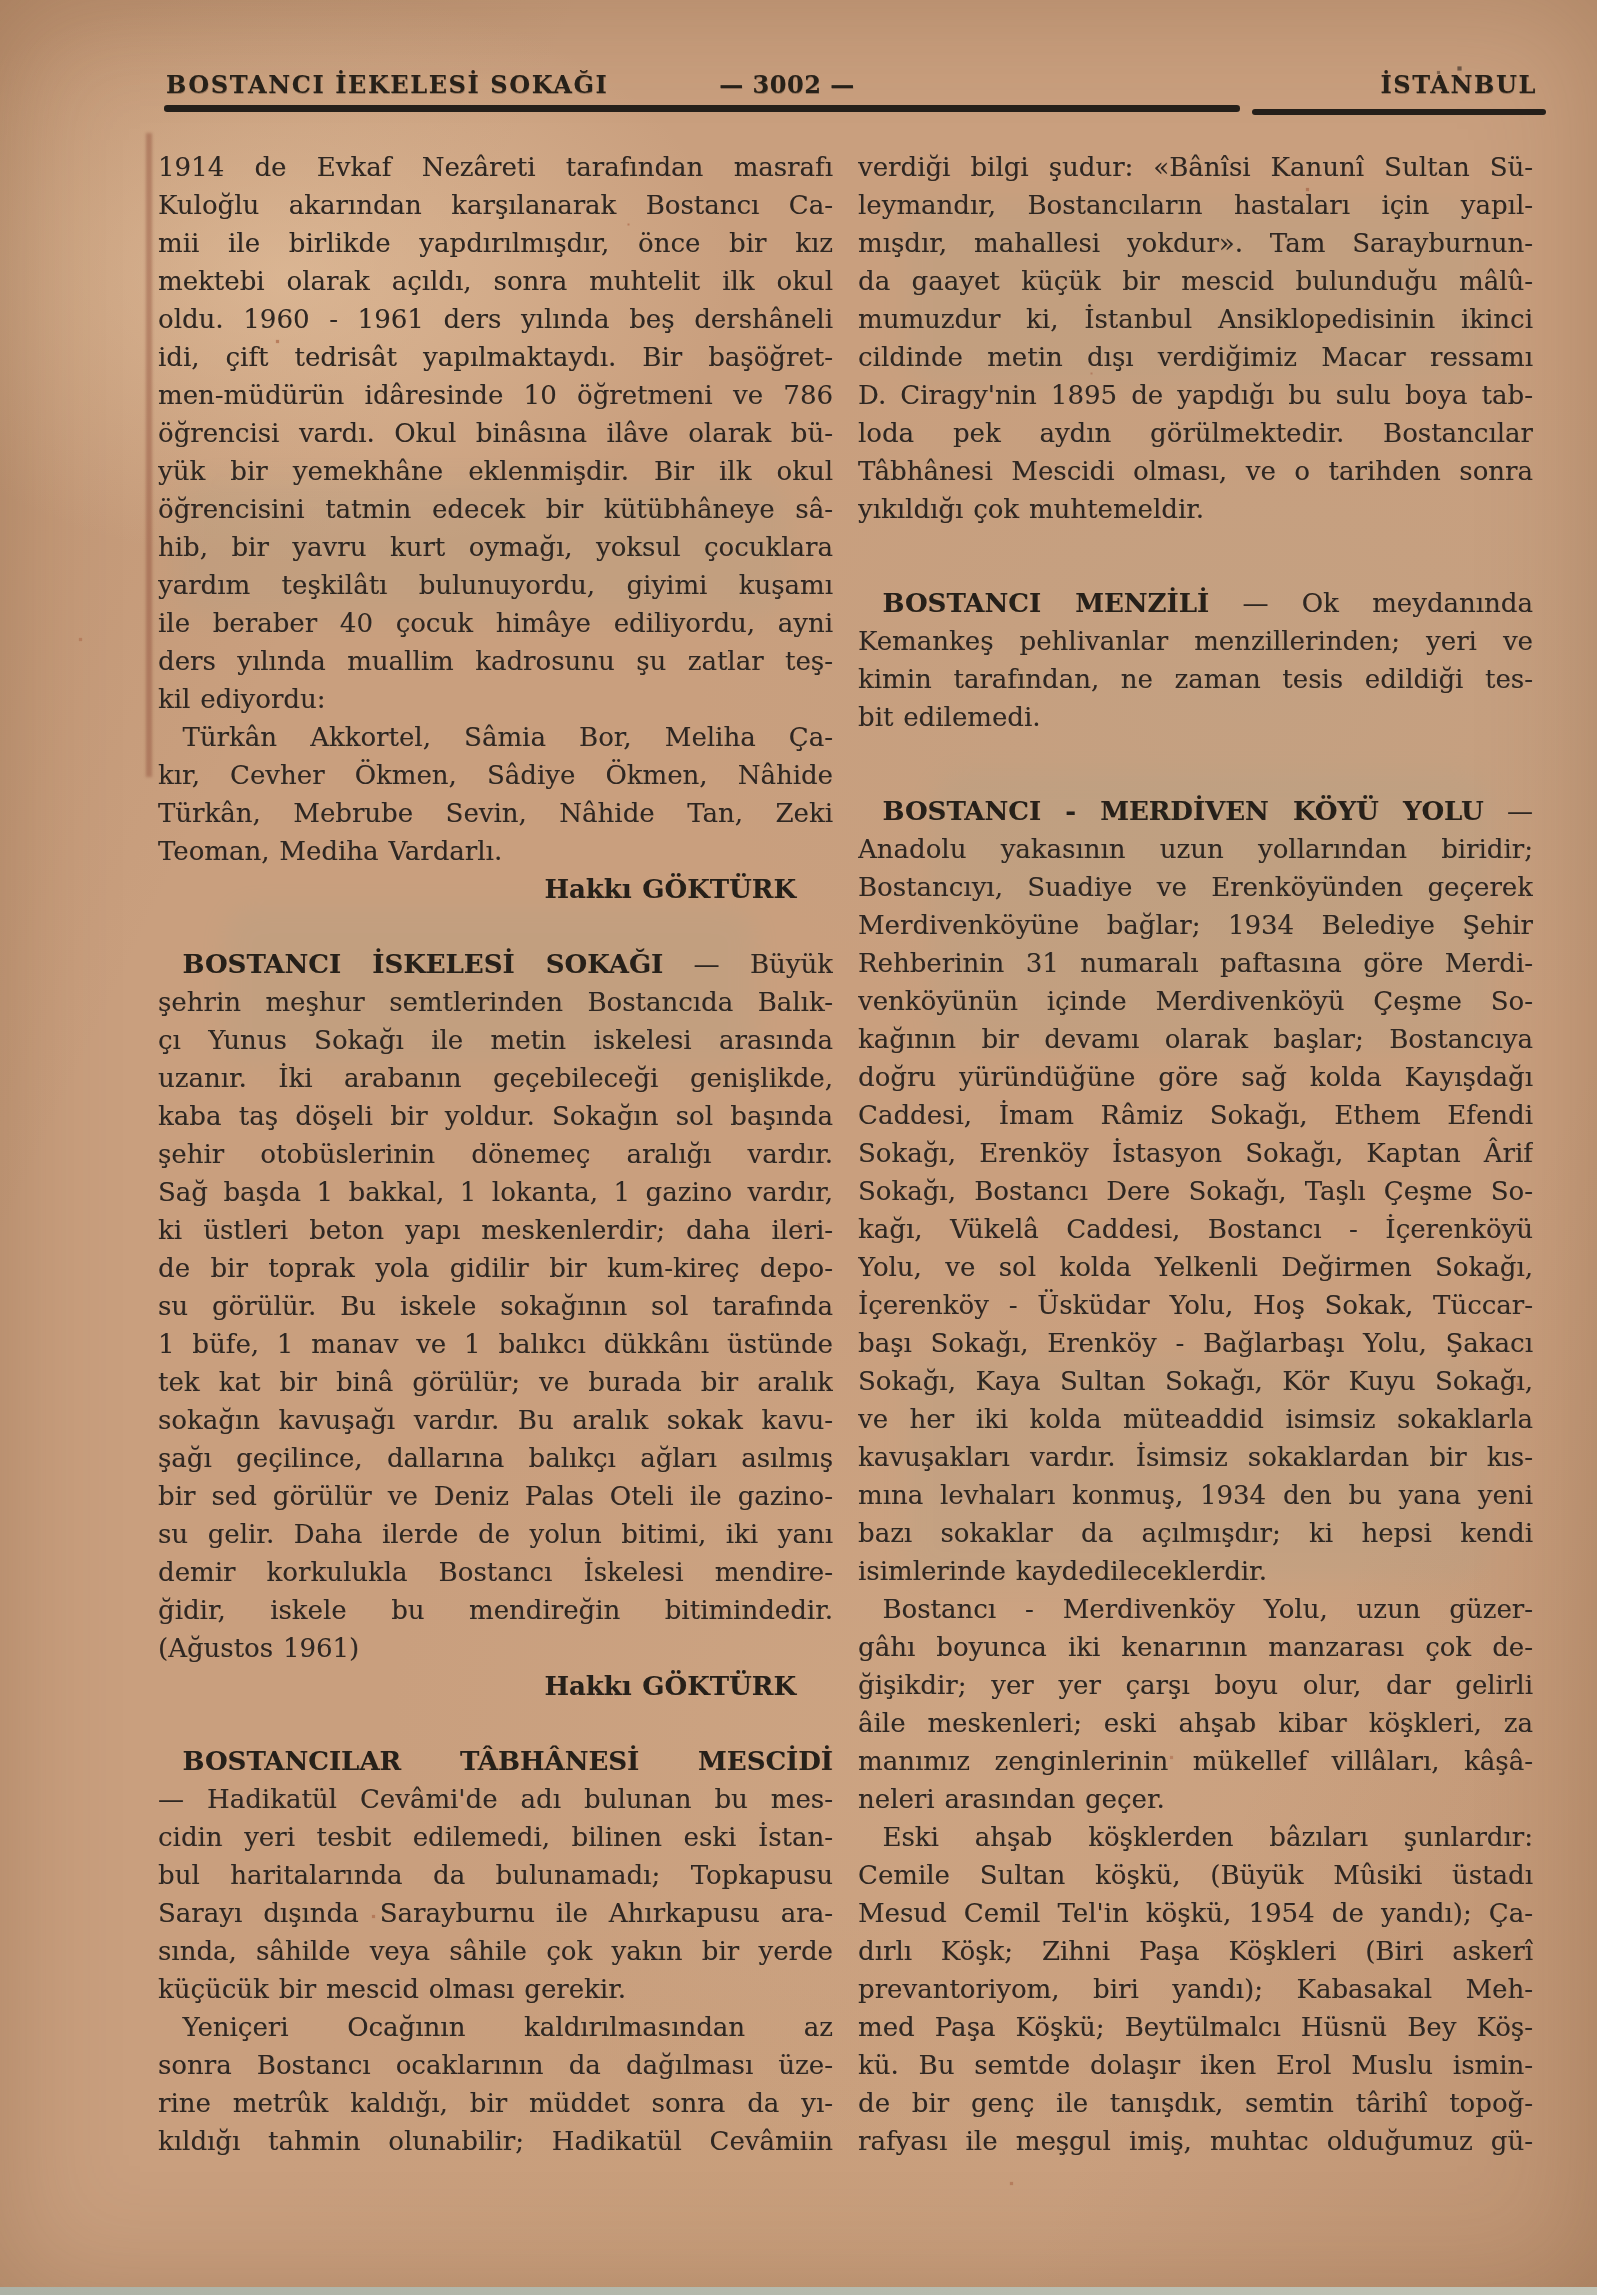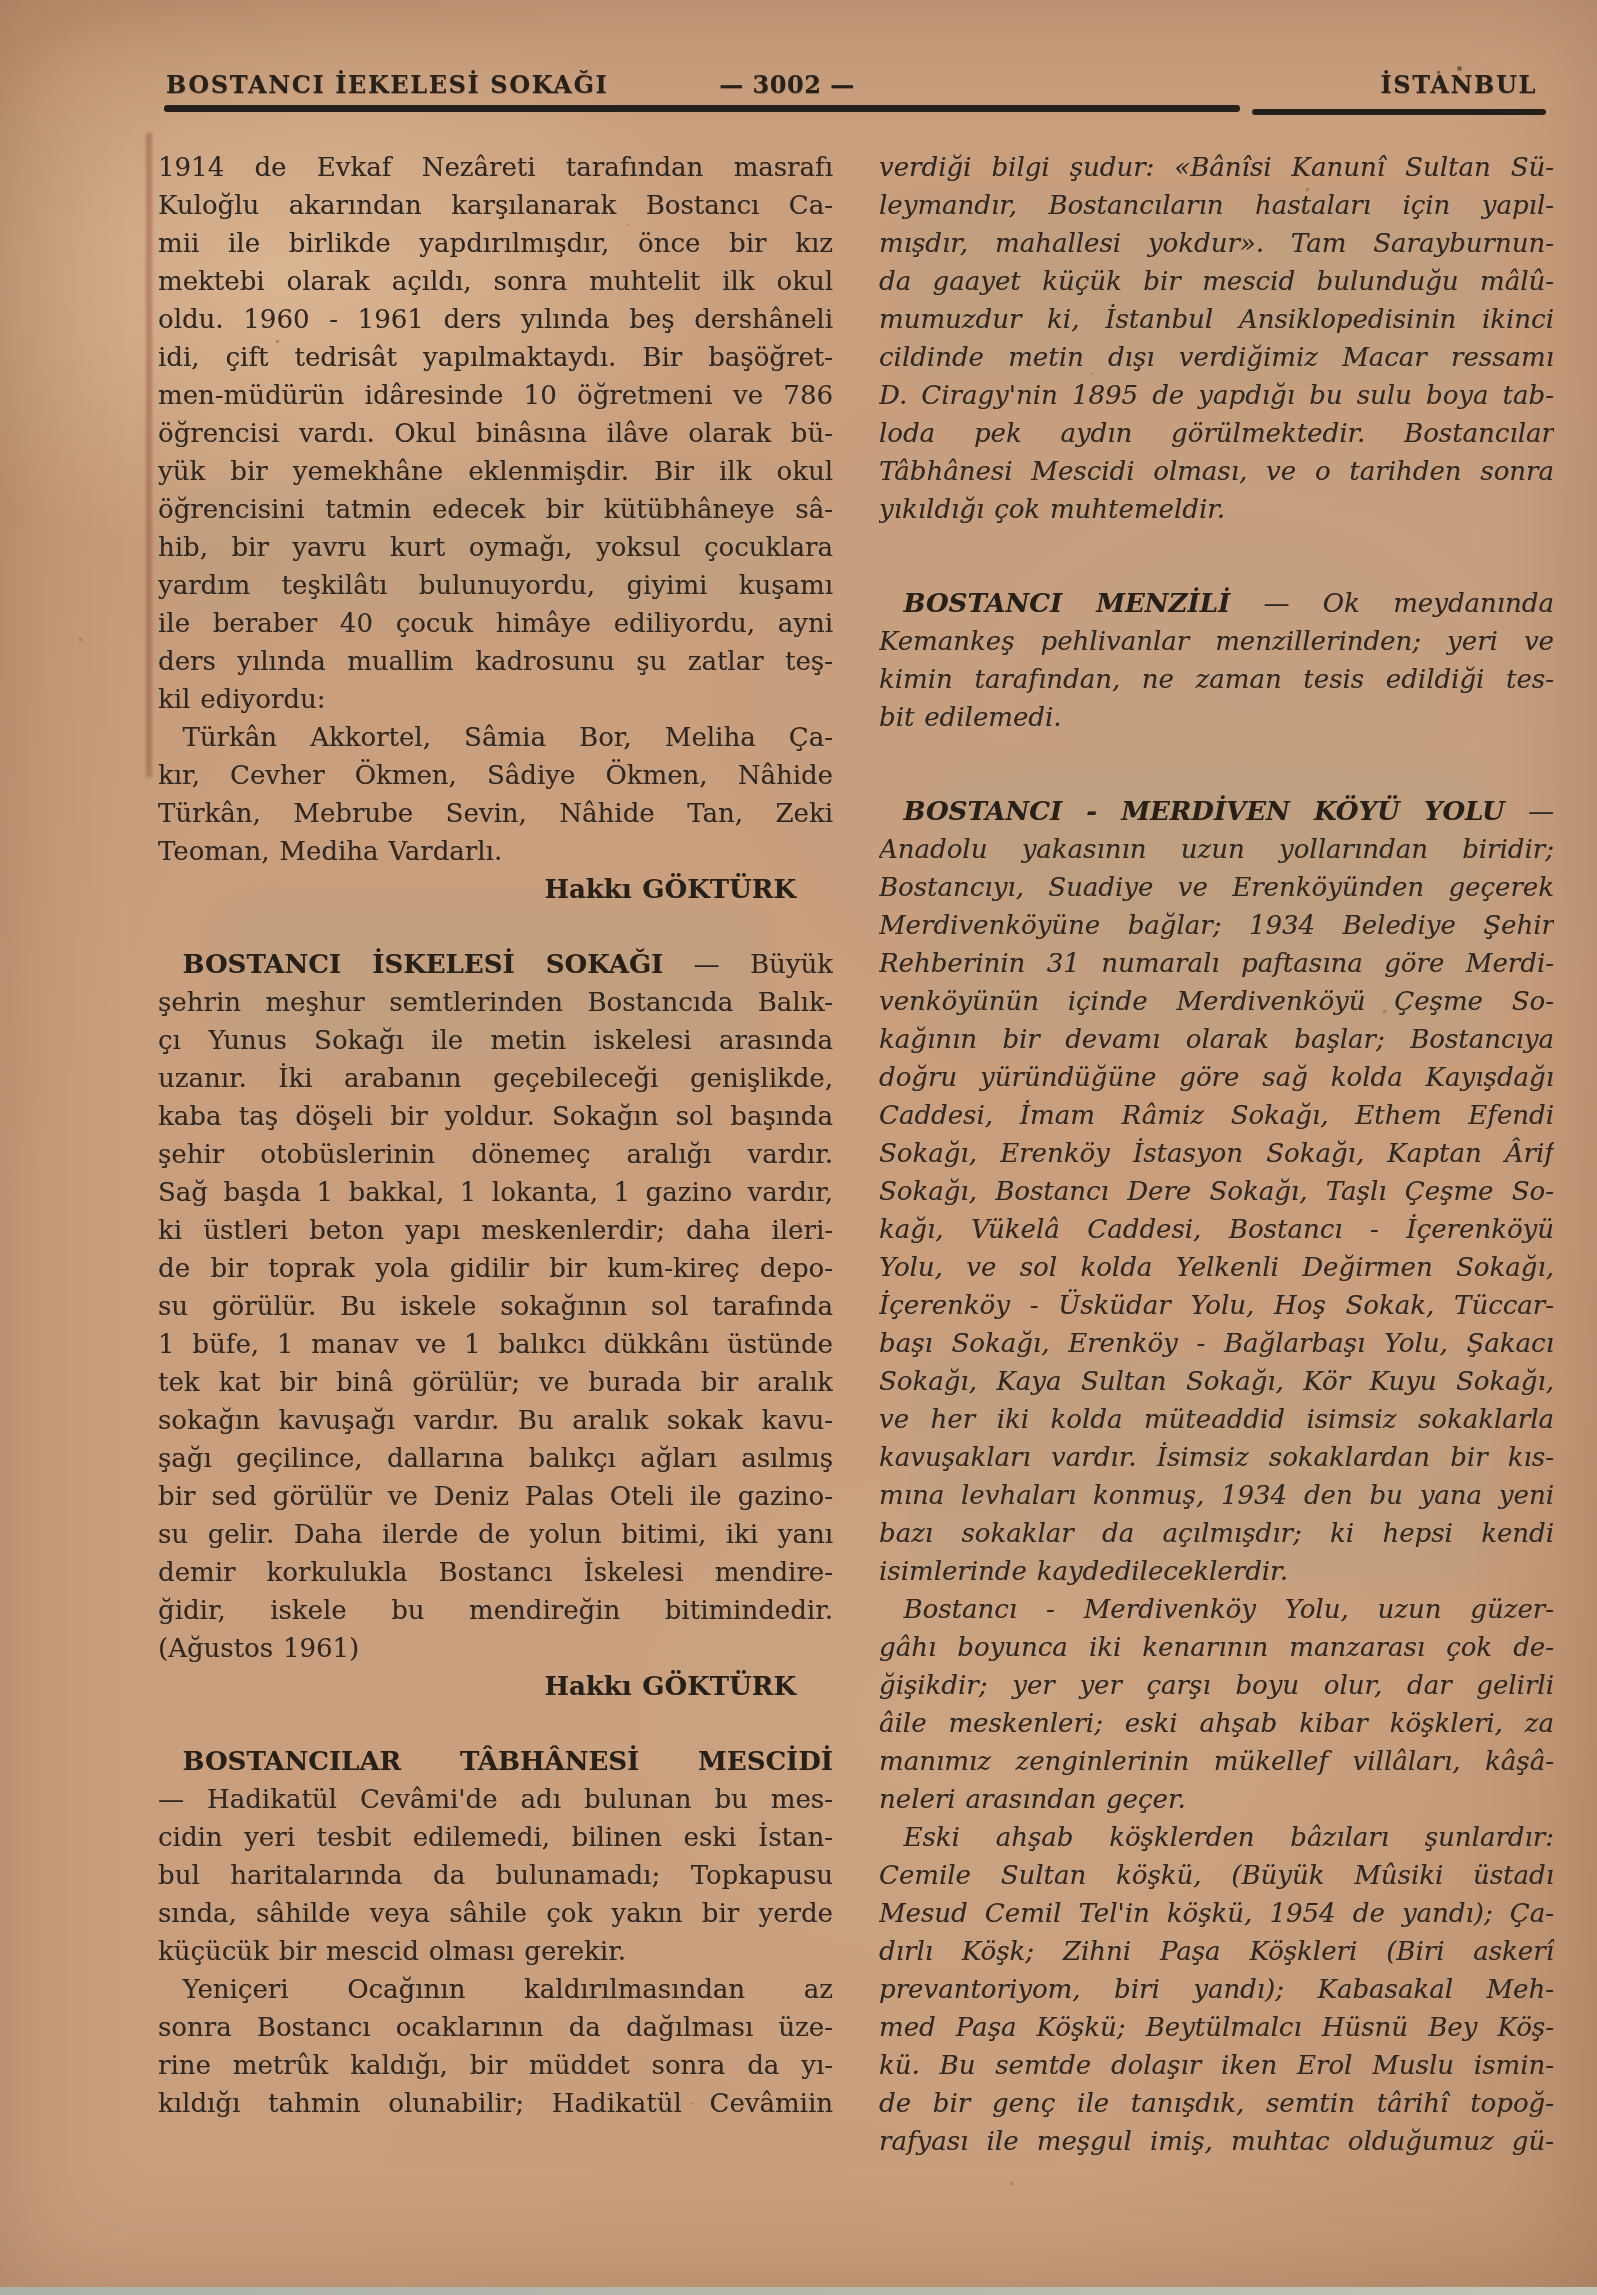--- a/index.html
+++ b/index.html
@@ -32,21 +32,21 @@
   .hdr{position:absolute;font-weight:bold;font-size:24px;letter-spacing:1.6px;white-space:nowrap;color:#272119;
        text-shadow:0.3px 0.5px 0.4px rgba(55,38,26,0.35);}
   .hdr-title{left:166px;top:70px;}
   .hdr-page{left:0;width:1574px;text-align:center;top:70px;letter-spacing:0.5px;}
   .hdr-city{right:60px;top:70px;}
   .rule{position:absolute;background:#241f1a;border-radius:3.2px;}
   .rule-a{left:164px;top:105px;width:1076px;height:7px;}
   .rule-b{left:1252px;top:109px;width:294px;height:5.9px;}
   .col{position:absolute;top:148px;width:675px;font-size:26px;}
   .col-left{left:158px;}
-  .col-right{left:879px;font-style:italic;}
+  .col-right{left:858px;}
   .ln{height:38px;line-height:38px;text-align:justify;text-align-last:justify;overflow:hidden;
       word-spacing:0.06em;text-shadow:0.3px 0.4px 0.3px rgba(60,40,30,0.32);}
   .ln .b{font-weight:bold;color:#262019;}
   .last{text-align-last:left;}
   .ind{text-indent:24.5px;}
   .sig{text-align:center;text-align-last:right;font-weight:bold;padding-right:37px;color:#262019;}
   .col-left .gap{height:37px;}
   .col-right .gap{height:56px;}
   .scan-edge{position:absolute;left:0;bottom:0;width:1597px;height:8px;background:linear-gradient(90deg,#adb2a6,#b7bbae 60%,#c2c4b6);}
 </style>
@@ -110,20 +110,21 @@
       <div class="ln "><span>su gelir. Daha ilerde de yolun bitimi, iki yanı</span></div>
       <div class="ln "><span>demir korkulukla Bostancı İskelesi mendire-</span></div>
       <div class="ln "><span>ğidir, iskele bu mendireğin bitimindedir.</span></div>
       <div class="ln last"><span>(Ağustos 1961)</span></div>
       <div class="ln sig"><span>Hakkı GÖKTÜRK</span></div>
       <div class="gap"></div>
       <div class="ln ind head"><span class="b">BOSTANCILAR TÂBHÂNESİ MESCİDİ</span></div>
       <div class="ln "><span>— Hadikatül Cevâmi'de adı bulunan bu mes-</span></div>
       <div class="ln "><span>cidin yeri tesbit edilemedi, bilinen eski İstan-</span></div>
       <div class="ln "><span>bul haritalarında da bulunamadı; Topkapusu</span></div>
+      <div class="ln "><span>Sarayı dışında Sarayburnu ile Ahırkapusu ara-</span></div>
       <div class="ln "><span>sında, sâhilde veya sâhile çok yakın bir yerde</span></div>
       <div class="ln last"><span>küçücük bir mescid olması gerekir.</span></div>
       <div class="ln ind"><span>Yeniçeri Ocağının kaldırılmasından az</span></div>
       <div class="ln "><span>sonra Bostancı ocaklarının da dağılması üze-</span></div>
       <div class="ln "><span>rine metrûk kaldığı, bir müddet sonra da yı-</span></div>
       <div class="ln "><span>kıldığı tahmin olunabilir; Hadikatül Cevâmiin</span></div>
     </div>
   <div class="col col-right">
       <div class="ln "><span>verdiği bilgi şudur: «Bânîsi Kanunî Sultan Sü-</span></div>
       <div class="ln "><span>leymandır, Bostancıların hastaları için yapıl-</span></div>

